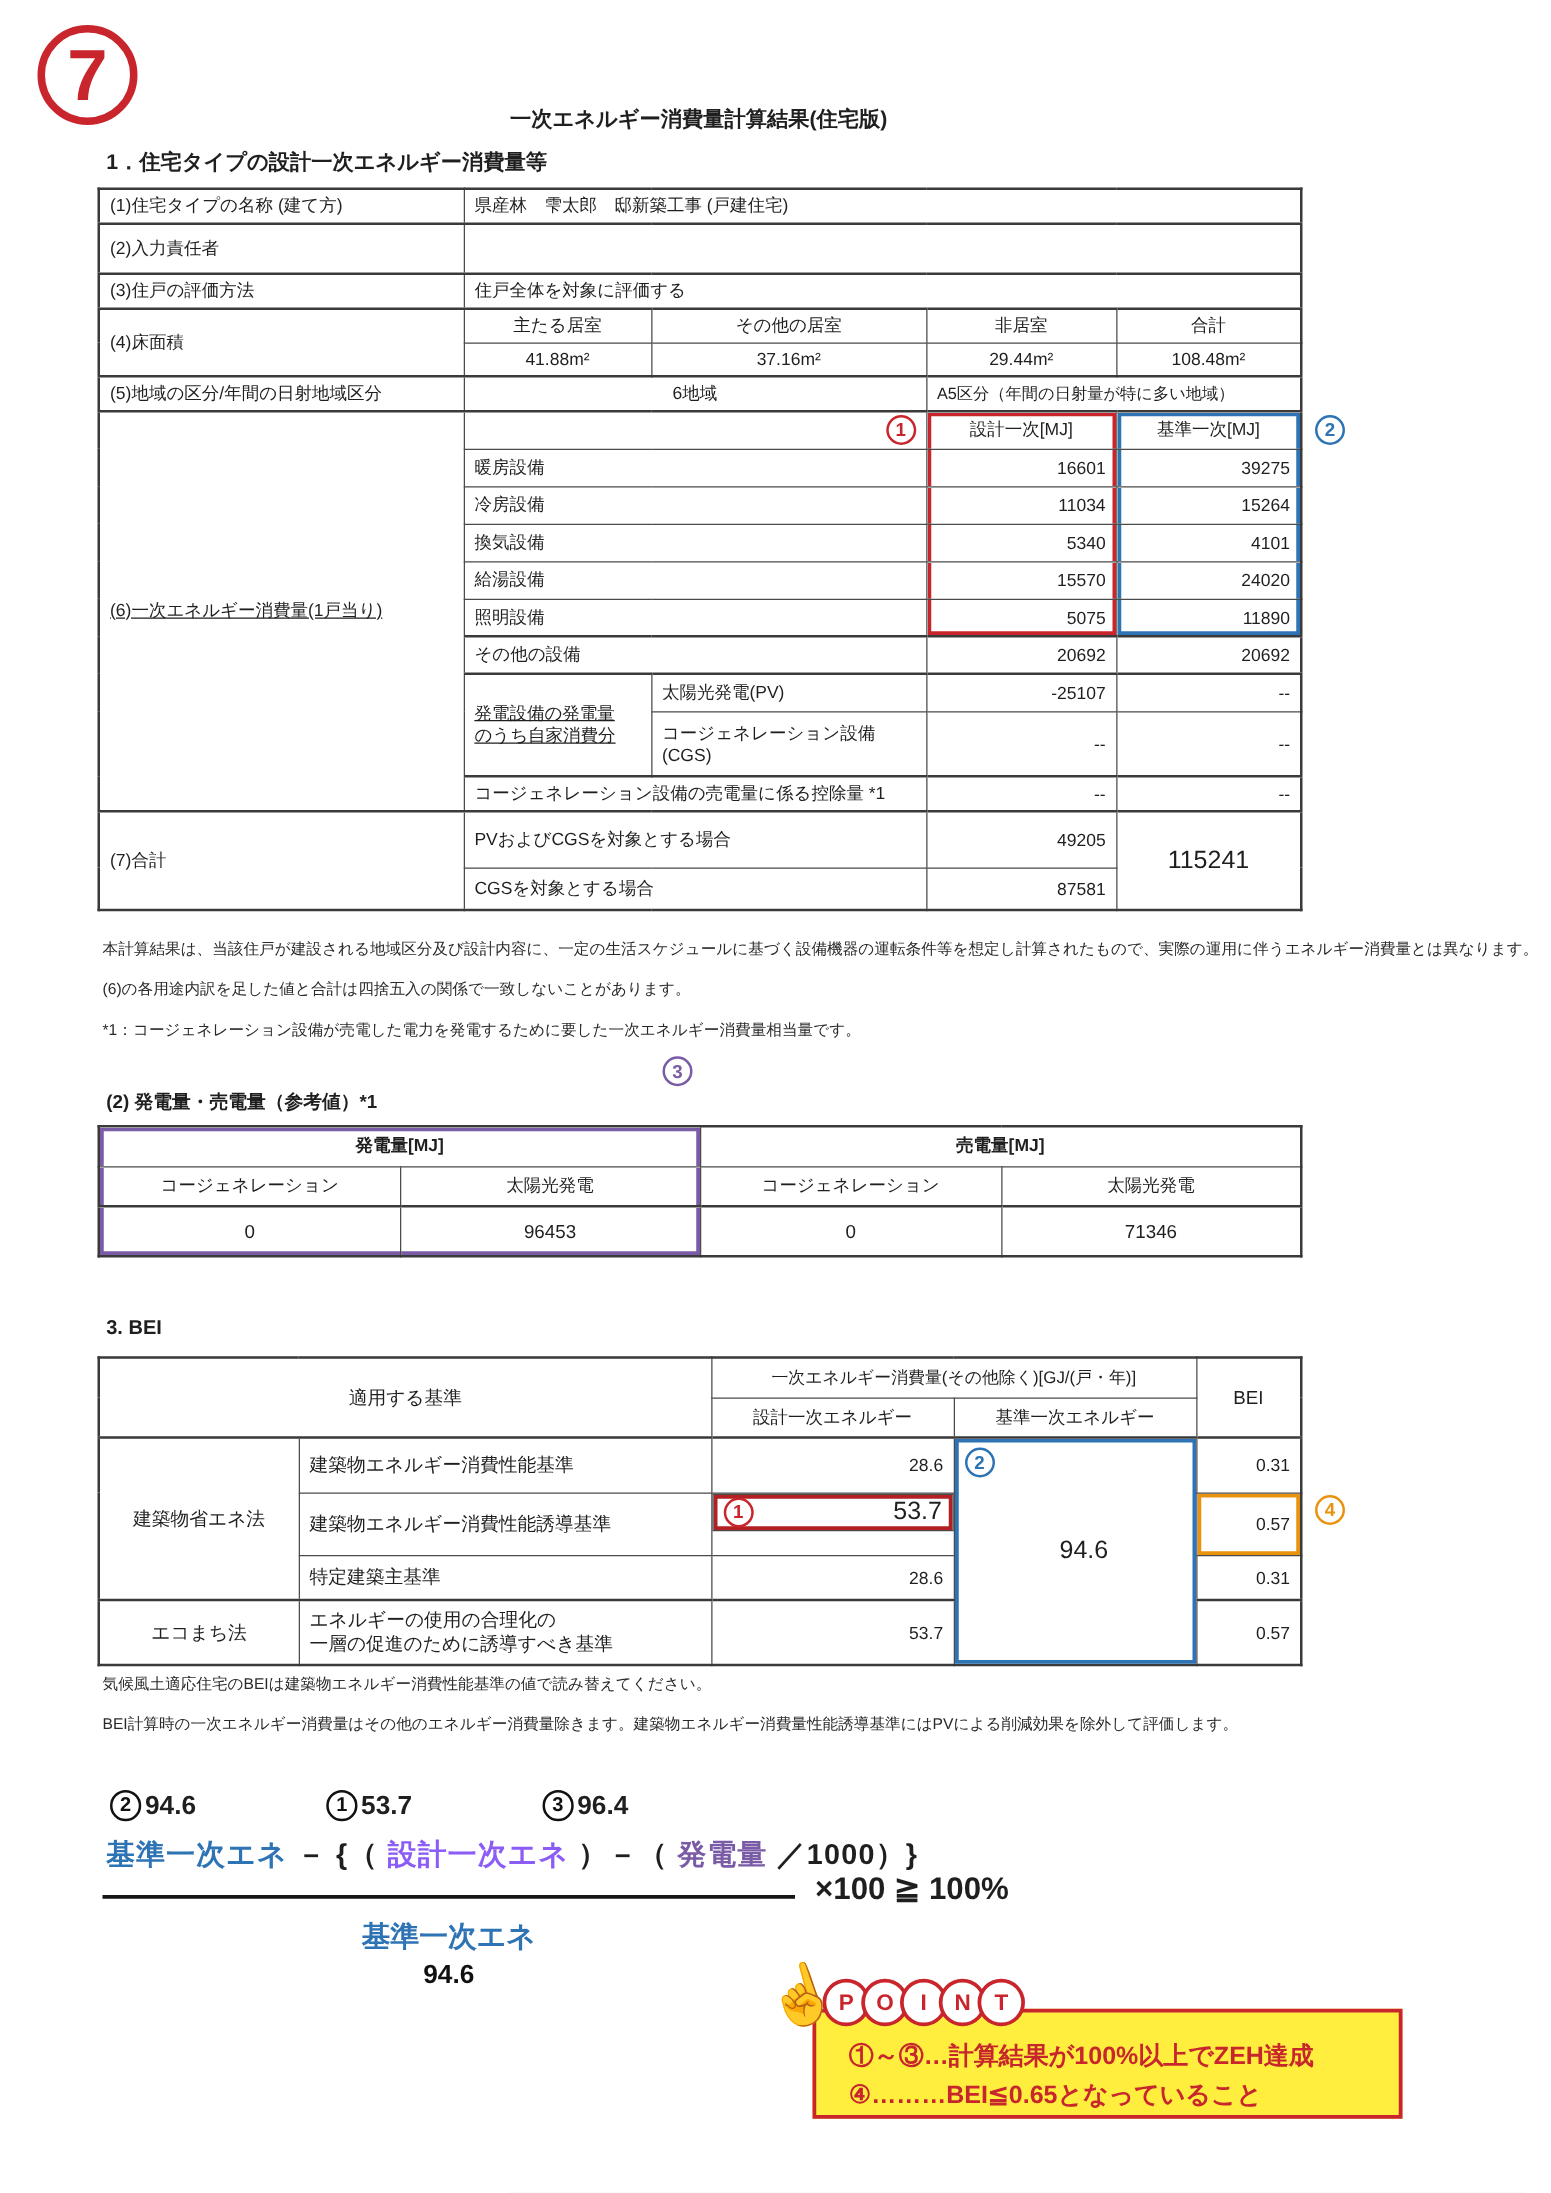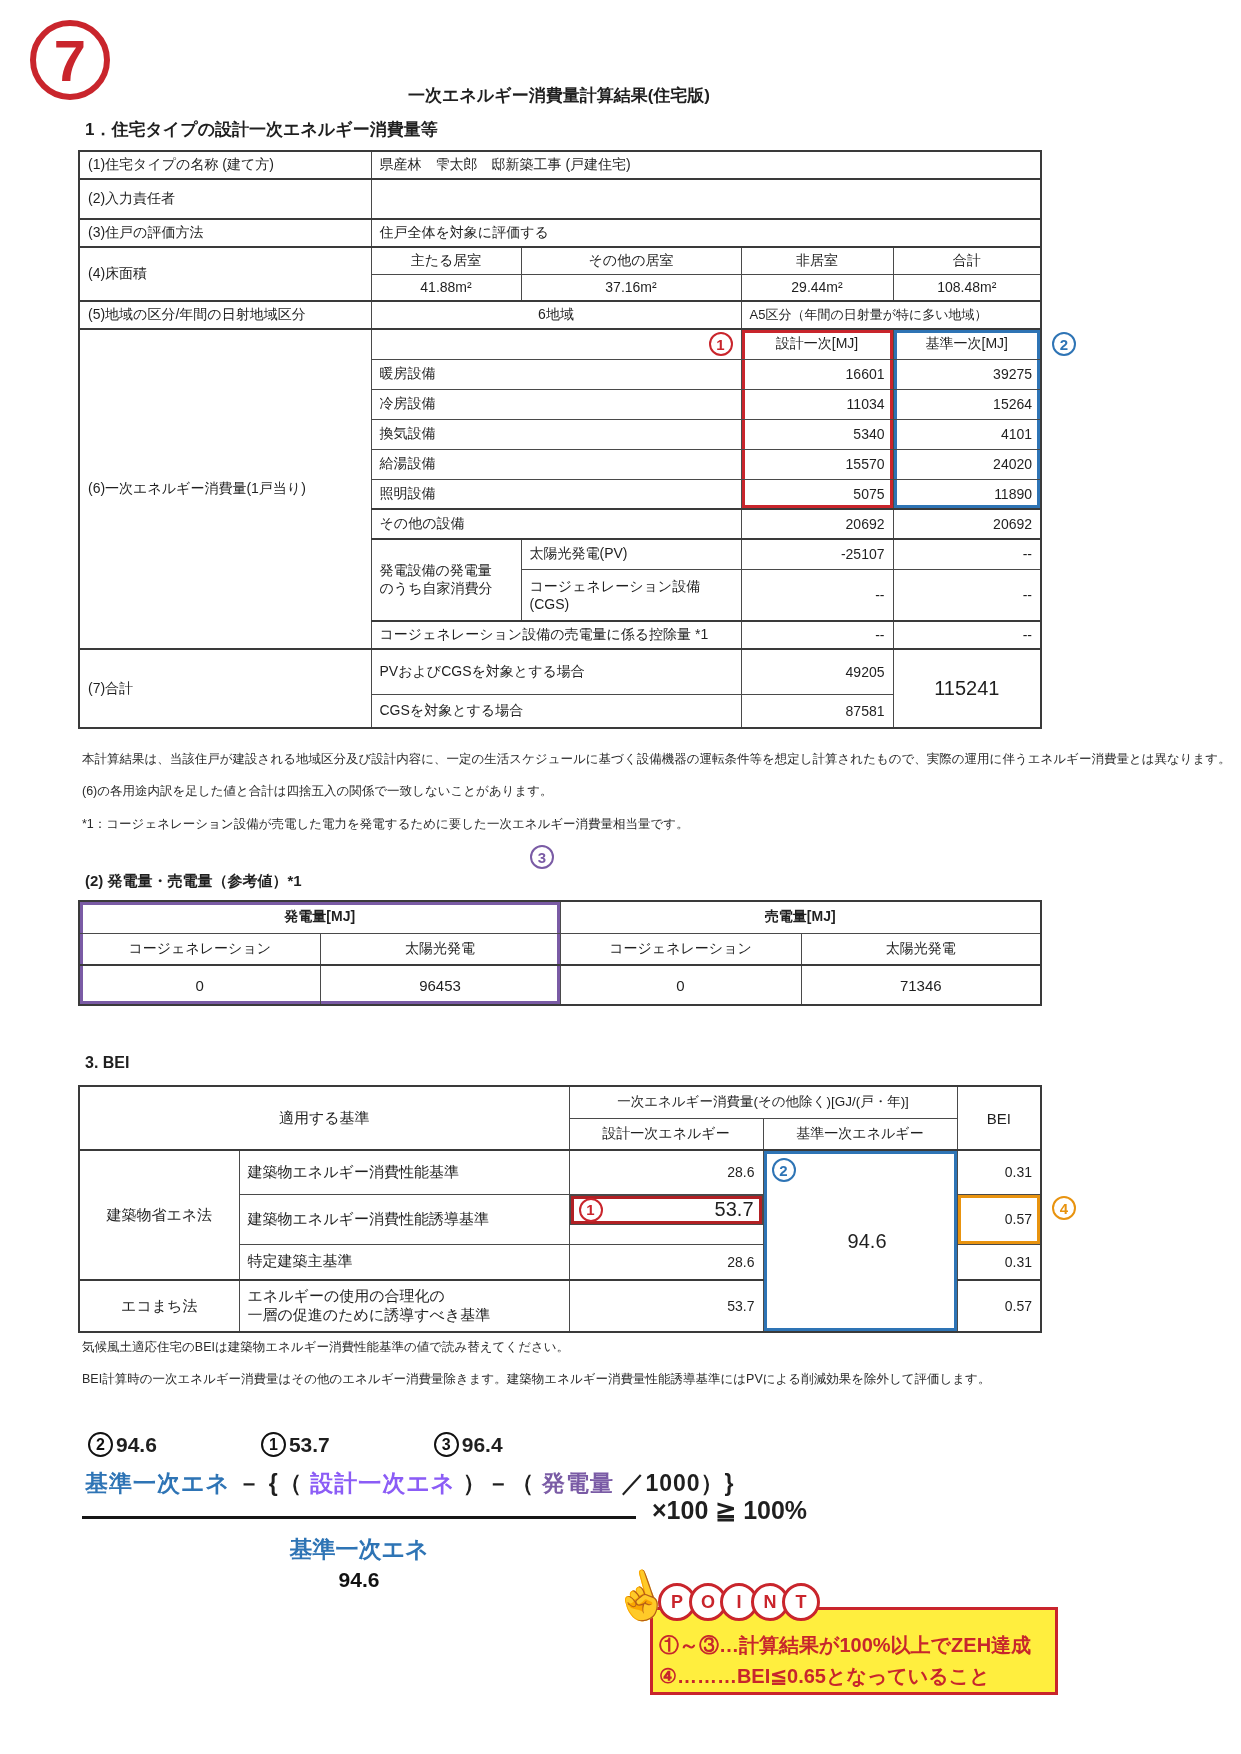--- a/index.html
+++ b/index.html
@@ -29,21 +29,21 @@
   
   table{border-collapse:collapse;table-layout:fixed;}
   .doc-table{position:absolute;left:78px;border:2px solid #3a3a3a;}
   .doc-table td{border:1px solid var(--bd);padding:2px 8px;vertical-align:middle;
     font-size:14px;overflow:hidden;}
   tr.sep td{border-top:2px solid #3a3a3a;}
   .ctr{text-align:center;}
   .num{font-size:20px;text-align:right;padding-right:10px;}
   .num-s{font-size:16px;text-align:right;padding-right:12px;}
   .prewrap{white-space:pre-line;}
-  .top-al{vertical-align:top;padding-top:6px;}
+  .top-al{vertical-align:top;padding-top:6px;text-decoration:underline;}
   
   .bxr{box-shadow:inset 3px 0 0 var(--red),inset -3px 0 0 var(--red);}
   .bxr-t{box-shadow:inset 3px 0 0 var(--red),inset -3px 0 0 var(--red),inset 0 3px 0 var(--red);}
   .bxr-b{box-shadow:inset 3px 0 0 var(--red),inset -3px 0 0 var(--red),inset 0 -3px 0 var(--red);}
   .bxb{box-shadow:inset 3px 0 0 var(--blue),inset -3px 0 0 var(--blue);}
   .bxb-t{box-shadow:inset 3px 0 0 var(--blue),inset -3px 0 0 var(--blue),inset 0 3px 0 var(--blue);margin-left:25px;}
   .bxb-b{box-shadow:inset 3px 0 0 var(--blue),inset -3px 0 0 var(--blue),inset 0 -3px 0 var(--blue);}
   .p-lrt{box-shadow:inset 3px 0 0 var(--purple),inset -3px 0 0 var(--purple),inset 0 3px 0 var(--purple);}
   .p-l{box-shadow:inset 3px 0 0 var(--purple);}
   .p-r{box-shadow:inset -3px 0 0 var(--purple);}
@@ -76,22 +76,22 @@
   .formula-num{position:absolute;left:85px;top:1468px;font-size:23px;font-weight:bold;
     letter-spacing:1px;white-space:nowrap;}
   .frac-line{position:absolute;left:82px;top:1516px;width:554px;border-top:3px solid #161616;}
   .formula-mult{position:absolute;left:652px;top:1496px;font-size:25px;font-weight:bold;}
   .formula-den{position:absolute;left:82px;top:1534px;width:554px;text-align:center;
     font-size:23px;font-weight:bold;color:var(--blue);}
   .formula-denval{position:absolute;left:82px;top:1568px;width:554px;text-align:center;
     font-size:21px;font-weight:bold;color:#111;}
   .t-blue{color:var(--blue);} .t-red{color:#8b5cf6;} .t-purple{color:var(--purple);}
   
-  .point-box{position:absolute;left:650px;top:1607px;width:408px;height:88px;
-    background:#ffee3e;border:3px solid var(--red);padding:20px 0 0 6px;z-index:1;}
+  .point-box{position:absolute;left:650px;top:1607px;width:472px;height:88px;
+    background:#ffee3e;border:3px solid var(--red);padding:20px 0 0 26px;z-index:1;}
   .point-box .pline{color:#c7262c;font-size:20px;font-weight:bold;line-height:31px;
     white-space:nowrap;}
   .point-badge{position:absolute;left:658px;top:1583px;z-index:2;display:flex;}
   .point-badge .pb-circ{width:38px;height:38px;border-radius:50%;background:#fff;
     border:3px solid var(--red);color:var(--red);font-weight:bold;font-size:18px;
     display:flex;align-items:center;justify-content:center;margin-left:-7px;}
   .point-badge .pb-circ:first-child{margin-left:0;}
   .hand-icon{position:absolute;left:612px;top:1573px;font-size:46px;color:var(--red);
     transform:rotate(-18deg);z-index:3;line-height:1;}
 </style>

